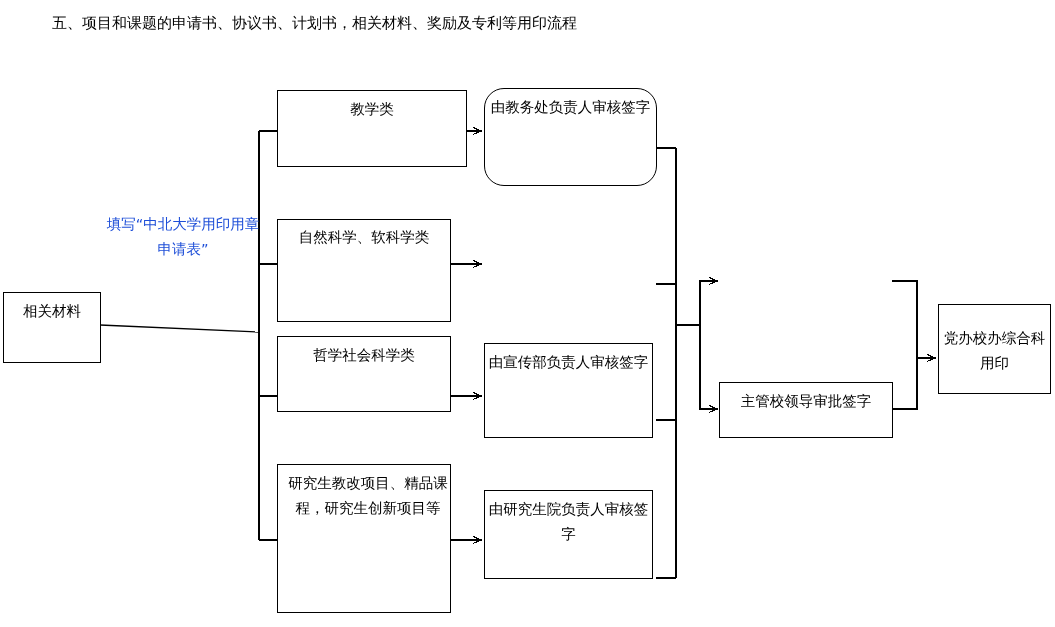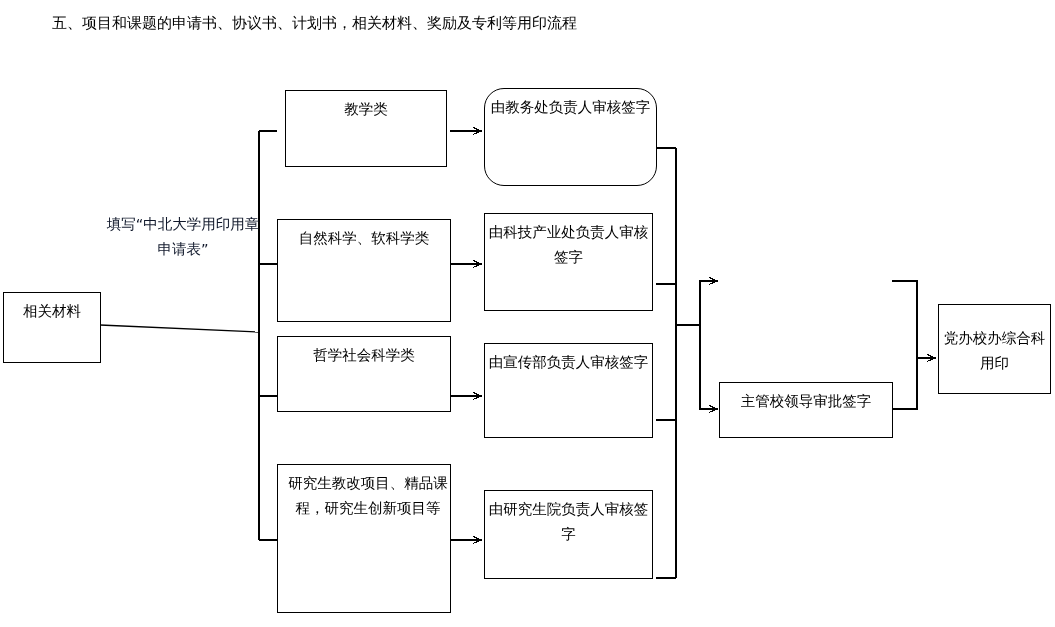--- a/index.html
+++ b/index.html
@@ -40,21 +40,21 @@
     z-index: 3;
   }
   .node.mid-v {
     display: flex;
     align-items: center;
     justify-content: center;
     padding-top: 4px;
   }
   .label-free {
     position: absolute;
-    color: #0f172a;
+    color: #1d4ed8;
     font-size: 14.5px;
     line-height: 25px;
     text-align: center;
     z-index: 2;
   }
   svg#wires {
     position: absolute;
     left: 0;
     top: 0;
     width: 1055px;
@@ -113,43 +113,40 @@
     <polyline points="892,281 917,281 917,358 935,358" marker-end="url(#arw)"></polyline>
     <polyline points="892,409 917,409 917,358"></polyline>
   </svg>
 
   <div class="node" style="left:3px; top:292px; width:98px; height:71px;">
     <span>相关材料</span>
   </div>
 
   <div class="label-free" style="left:103px; top:212px; width:160px;">填写“中北大学用印用章申请表”</div>
 
-  <div class="node" style="left:277px; top:90px; width:162px; height:77px;margin-left:8px;">
+  <div class="node" style="left:277px; top:90px; width:190px; height:77px;">
     <span>教学类</span>
   </div>
 
-  <div class="node" style="left:277px; top:219px; width:174px; height:103px;">
+  <div class="node" style="left:277px; top:219px; width:174px; height:103px;font-family:Liberation Mono, monospace;">
     <span>自然科学、软科学类</span>
   </div>
 
   <div class="node" style="left:277px; top:336px; width:174px; height:76px;">
     <span>哲学社会科学类</span>
   </div>
 
   <div class="node" style="left:277px; top:464px; width:174px; height:149px; padding-left:8px; padding-right:0;">
     <span>研究生教改项目、精品课程，研究生创新项目等</span>
   </div>
 
   <div class="node" style="left:484px; top:88px; width:173px; height:98px;border-radius:20px;">
     <span>由教务处负责人审核签字</span>
   </div>
 
-  <div class="node" style="left:484px; top:213px; width:169px; height:98px;">
-    <span>由科技产业处负责人审核签字</span>
-  </div>
 
   <div class="node" style="left:484px; top:343px; width:169px; height:95px;">
     <span>由宣传部负责人审核签字</span>
   </div>
 
   <div class="node" style="left:484px; top:490px; width:169px; height:89px;">
     <span>由研究生院负责人审核签字</span>
   </div>
 
 

